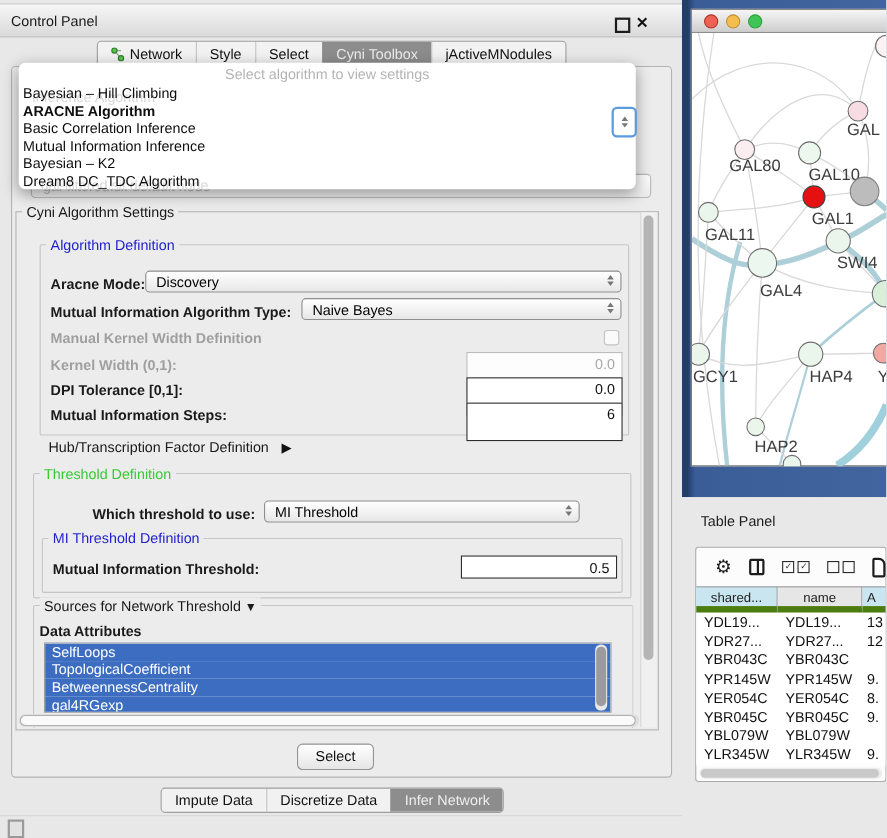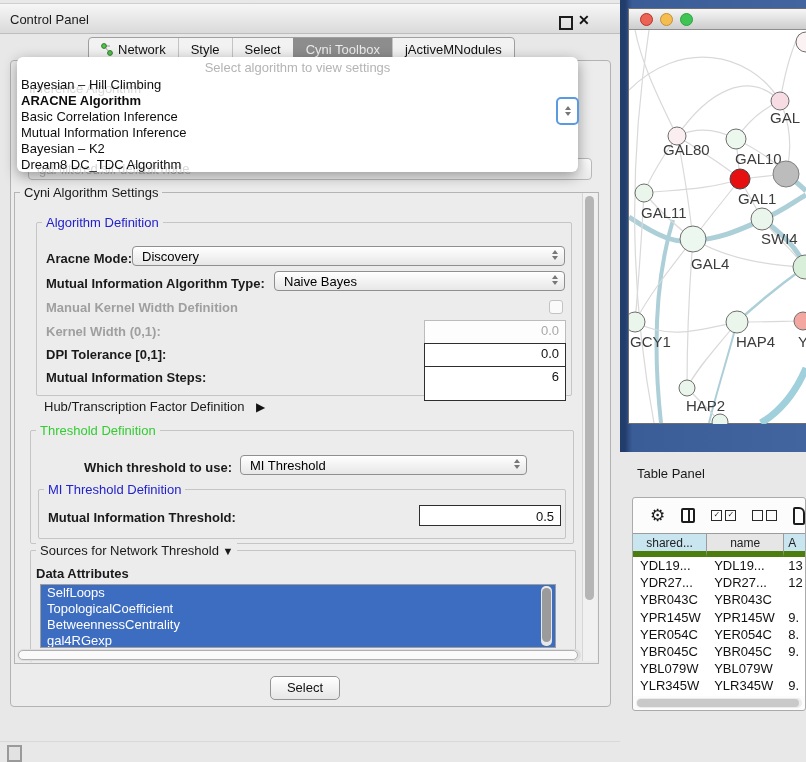--- a/index.html
+++ b/index.html
@@ -256,20 +256,31 @@
       </div>
     <div id="hscroll" class="abs">
         <div id="hthumb" class="abs"></div>
       </div>
     <div id="pane-vscroll" class="abs">
         <div id="pane-vthumb" class="abs"></div>
       </div>
 
     <div id="apply-btn" class="abs">Select</div>
 
+    <div id="bottom-tabbar" class="abs">
+      <div class="tab" style="font-size:13px;">
+          <span>Impute Data</span>
+        </div>
+      <div class="tab" style="font-size:13px;">
+          <span>Discretize Data</span>
+        </div>
+      <div class="tab sel" style="font-size:13px;">
+          <span>Infer Network</span>
+        </div>
+    </div>
 
     <div id="bottom-line" class="abs"></div>
     <div id="mini-square" class="abs"></div>
   </div>
 
   <div id="desktop" class="abs"></div>
 
   <div id="net-window" class="abs">
     <div id="net-titlebar" class="abs">
       <div id="light-red" class="light"></div>

